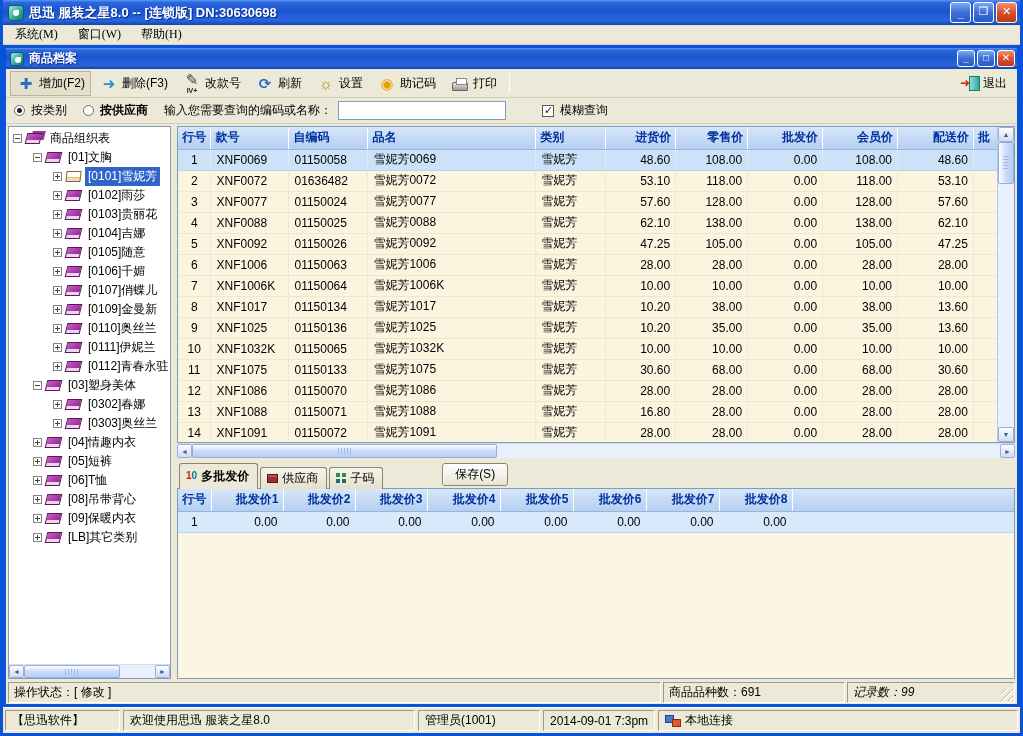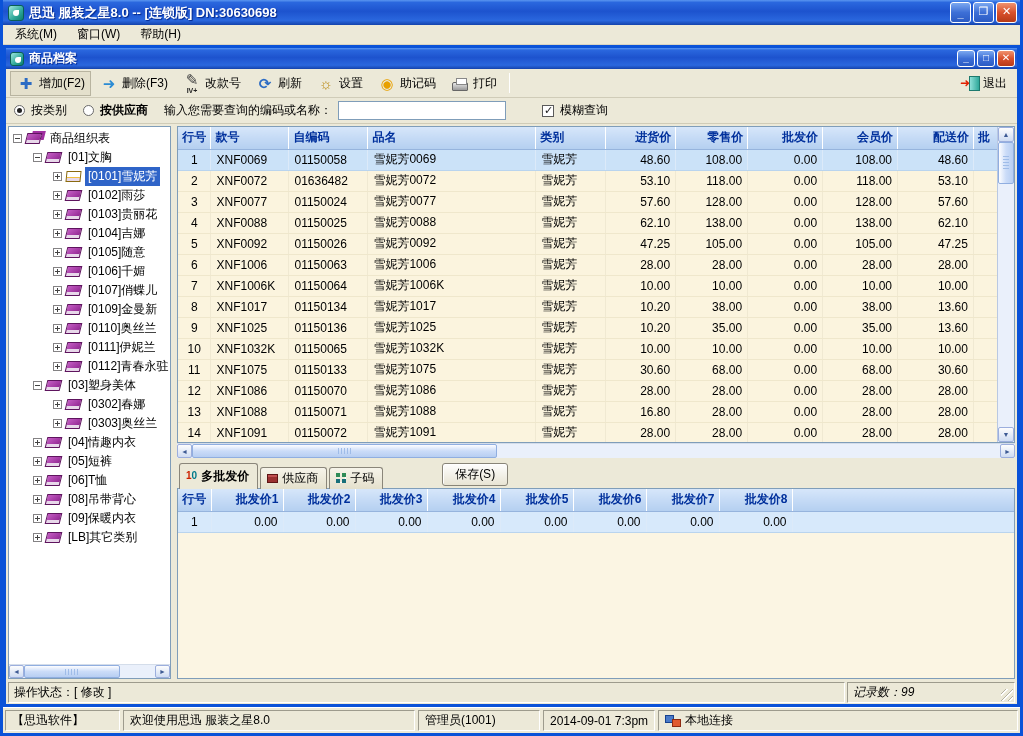--- a/index.html
+++ b/index.html
@@ -20,21 +20,21 @@
   .winbtns { display:flex; gap:2px; }
   .wbtn { width:21px; height:21px; border-radius:3px; border:1px solid #fff;
       background:linear-gradient(180deg,#7BA8F0,#3D6FD6 50%,#2B5BC4); color:#fff;
       display:flex; align-items:center; justify-content:center; font-size:11px; font-weight:bold; }
   .wbtn.close { background:linear-gradient(180deg,#F0936F,#D9512C 50%,#B63A18); }
   .wbtn .g { transform:translateY(-1px); }
   .wbtn.minimize .g { align-self:flex-end; transform:translateY(-3px); }
 
   .menubar { height:20px; flex:0 0 20px; background:#ECE9D8; display:flex; align-items:center;
       border-bottom:1px solid #d8d4c2; padding-left:2px; }
-  .menu-item { padding:2px 10px; cursor:default; }
+  .menu-item { padding:2px 10px; cursor:default;font-family:Liberation Serif, serif; }
 
   
   .inner { flex:1; display:flex; flex-direction:column; border:3px solid #0A52D8; overflow:hidden; background:#ECE9D8; }
   .ititlebar { height:21px; flex:0 0 21px; display:flex; align-items:center; padding:0 2px 0 4px;
       background:linear-gradient(180deg,#5A96F0 0%,#2A67DE 10%,#1D53CE 45%,#2A67DE 82%,#1443AC 100%); }
   .ititlebar .ttext { color:#fff; font-weight:bold; font-size:12px; flex:1; text-shadow:1px 1px 1px #00268a; }
   .ititlebar .app-icon { width:14px; height:14px; }
   .ititlebar .wbtn { width:18px; height:17px; font-size:10px; }
 
   
@@ -657,20 +657,21 @@
               </tbody>
           </table>
           <div style="flex:1;"></div>
         </div>
 
       </div>
     </div>
 
     <div class="istatus">
       <span class="iseg op">操作状态：[ 修改 ]</span>
+      <span class="iseg cnt1">商品品种数：691</span>
       <span class="iseg cnt2">
         <span>记录数：99</span>
         <span class="grip-corner"></span>
       </span>
     </div>
 
   </div>
 
   <div class="mstatus">
     <span class="mseg brand">【思迅软件】</span>

